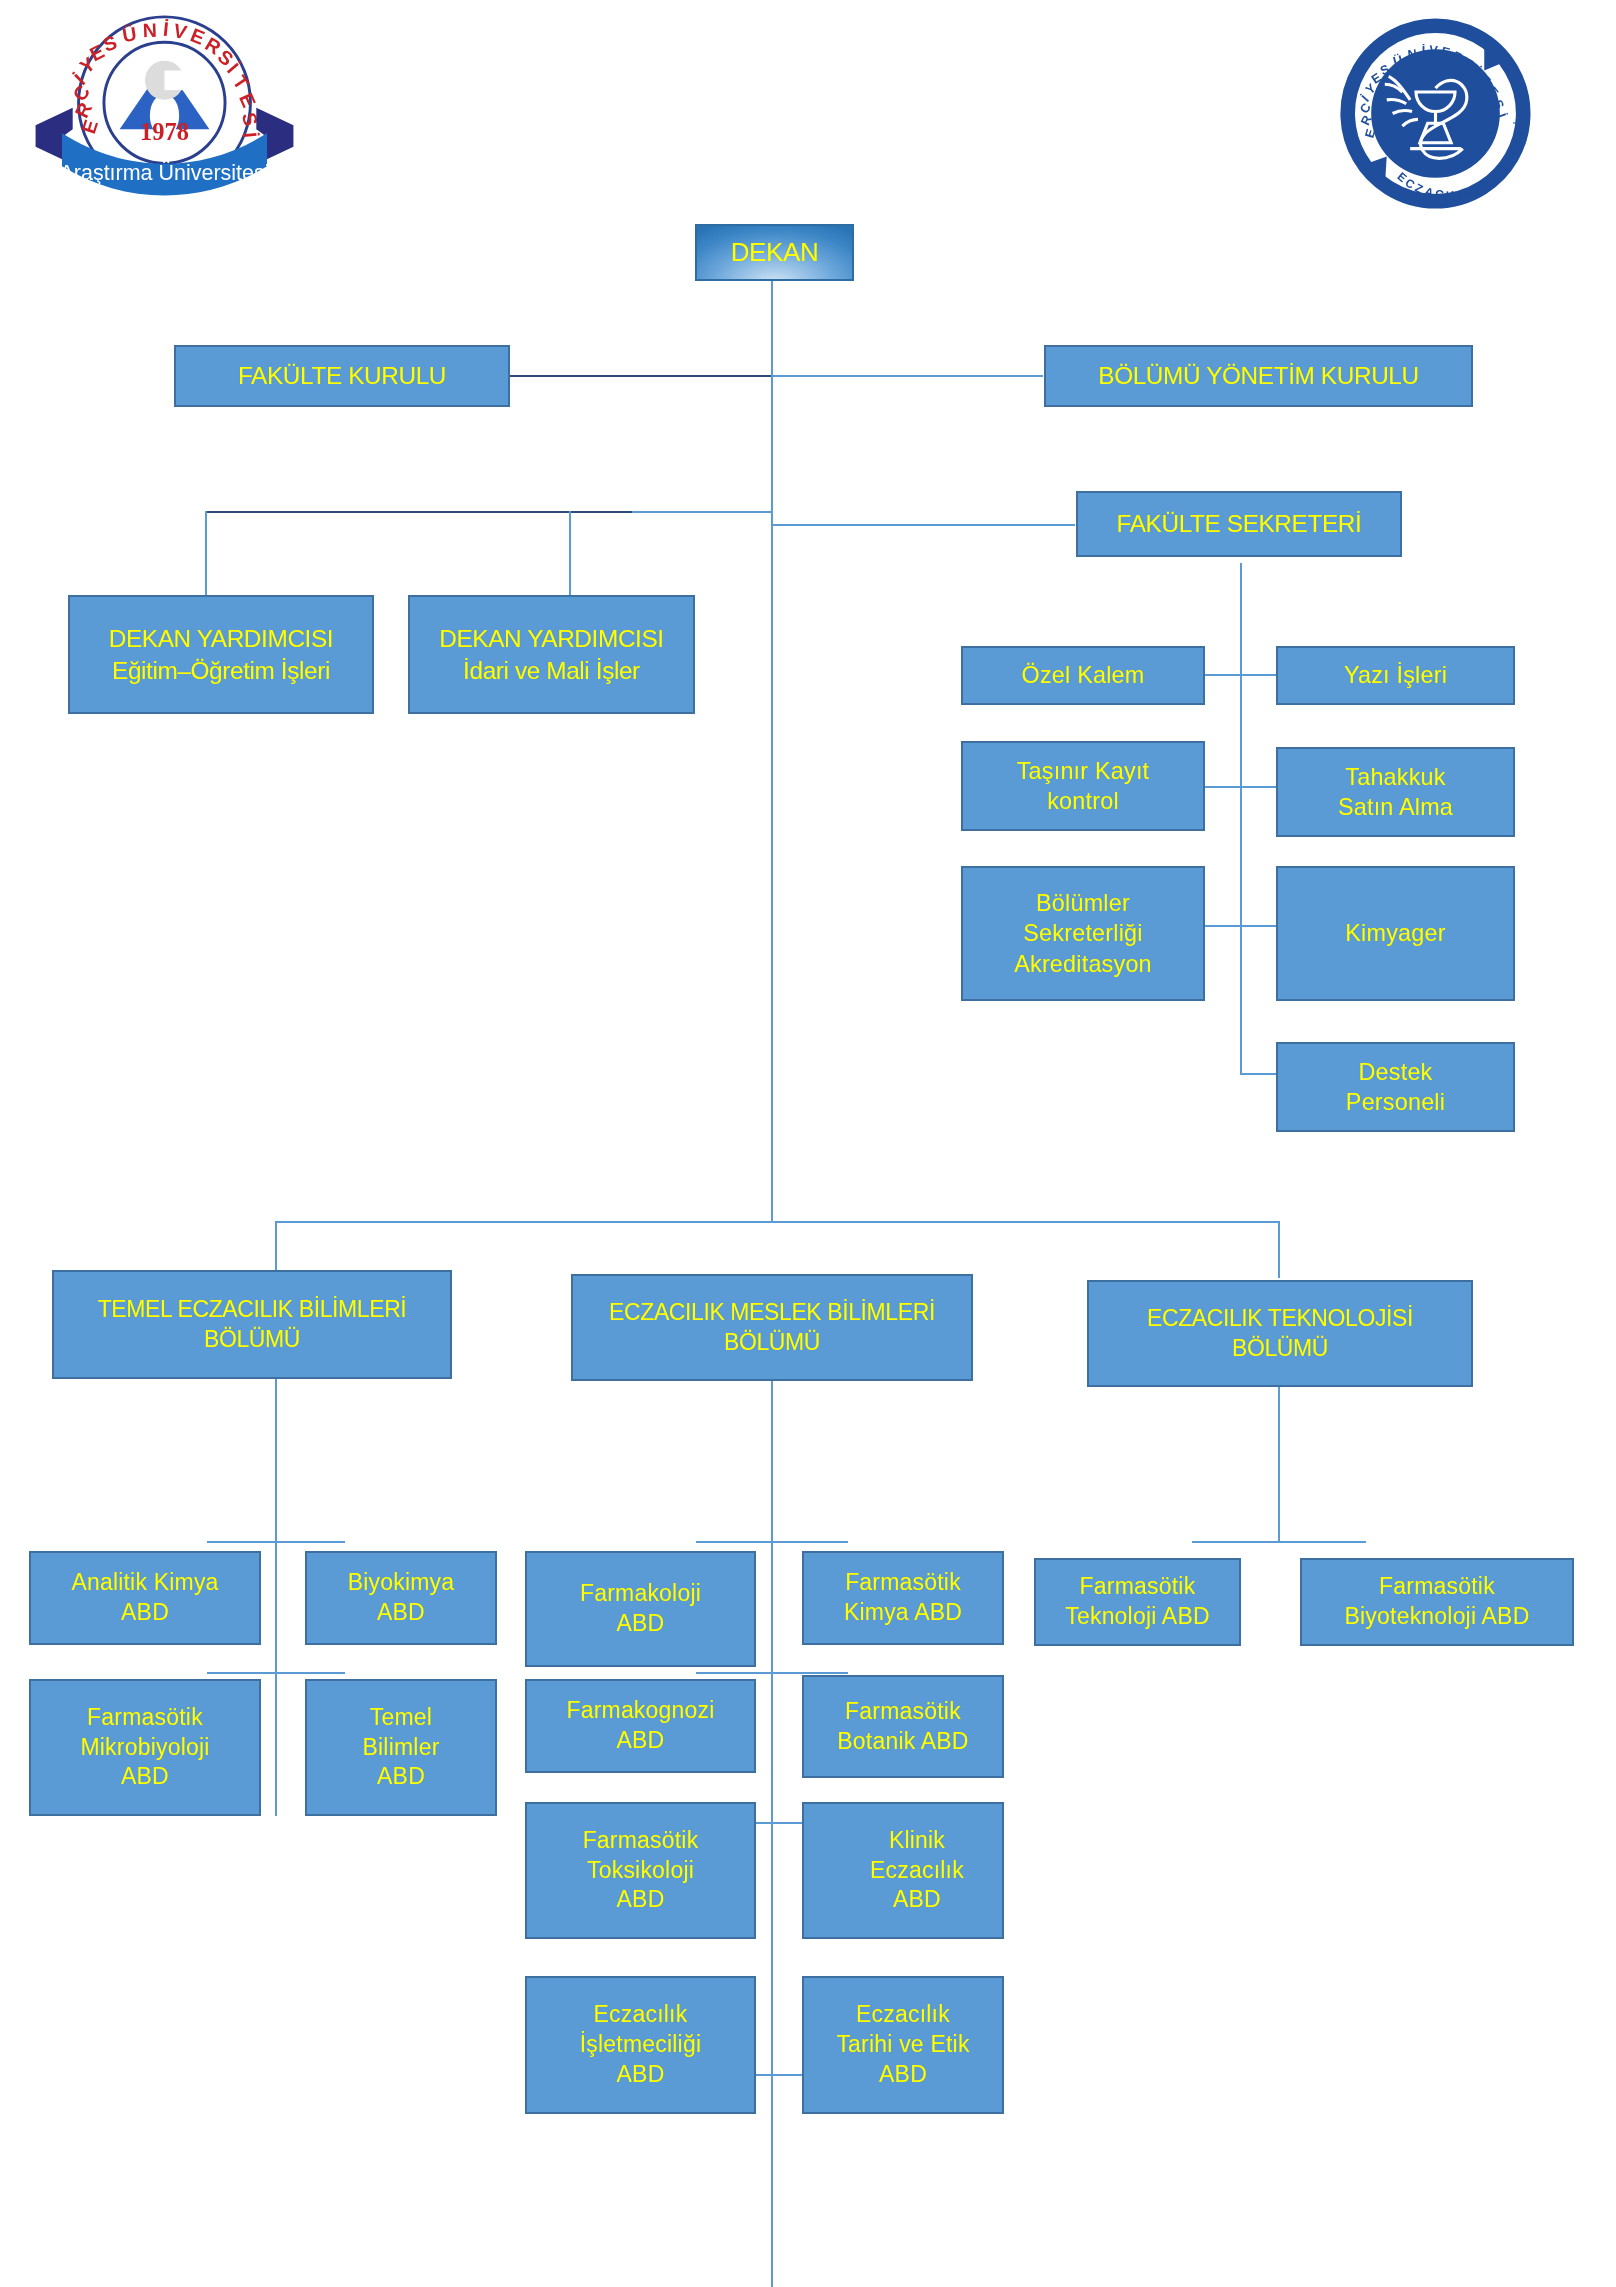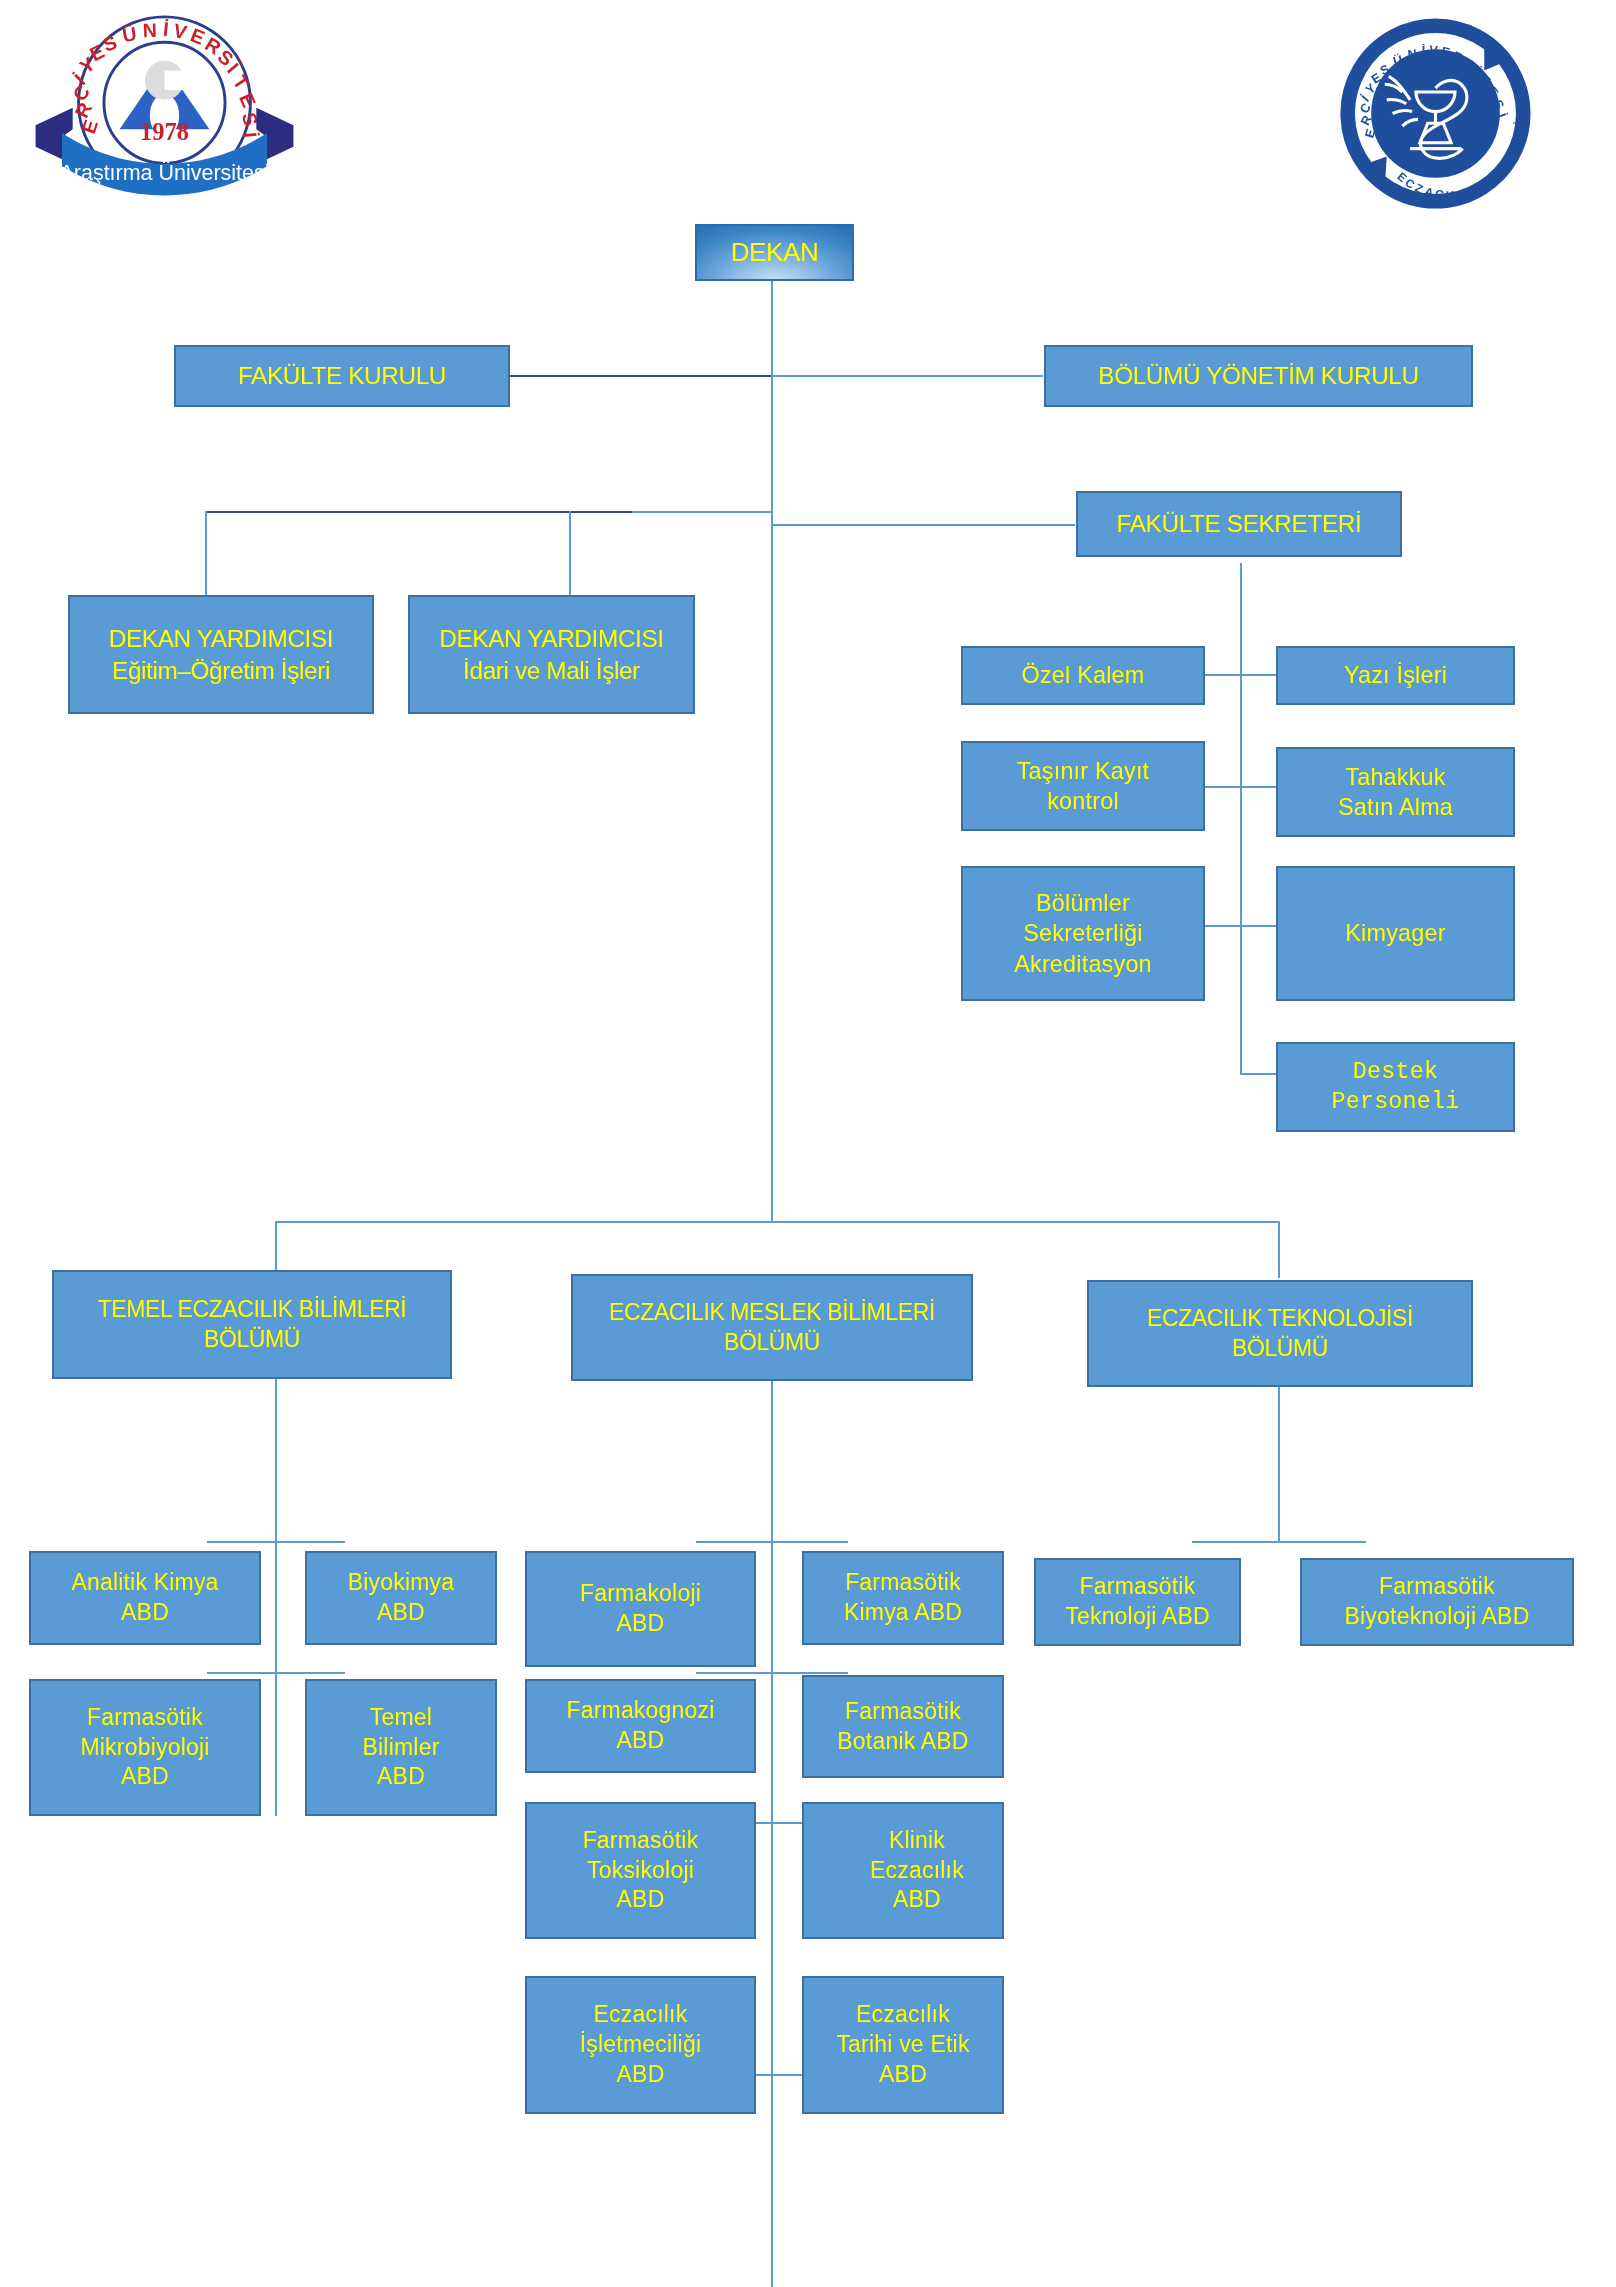--- a/index.html
+++ b/index.html
@@ -216,21 +216,21 @@
 
   <div class="box s24" style="left:1276px;top:747px;width:239px;height:90px;">Tahakkuk
 Satın Alma</div>
 
   <div class="box s24" style="left:961px;top:866px;width:244px;height:135px;">Bölümler
 Sekreterliği
 Akreditasyon</div>
 
   <div class="box s24" style="left:1276px;top:866px;width:239px;height:135px;">Kimyager</div>
 
-  <div class="box s24" style="left:1276px;top:1042px;width:239px;height:90px;font-family:Liberation Mono, monospace;">Destek
+  <div class="box s24" style="left:1276px;top:1042px;width:239px;height:90px;">Destek
 Personeli</div>
 
   <div class="box cond s23" style="left:52px;top:1270px;width:400px;height:109px;">TEMEL ECZACILIK BİLİMLERİ
 BÖLÜMÜ</div>
 
   <div class="box cond s23" style="left:571px;top:1274px;width:402px;height:107px;">ECZACILIK MESLEK BİLİMLERİ
 BÖLÜMÜ</div>
 
   <div class="box cond s23" style="left:1087px;top:1280px;width:386px;height:107px;">ECZACILIK TEKNOLOJİSİ
 BÖLÜMÜ</div>

